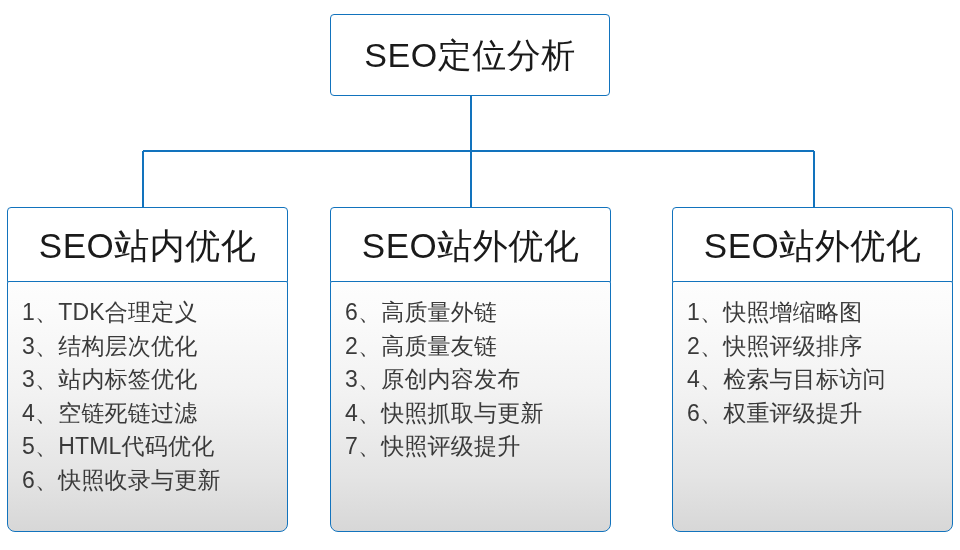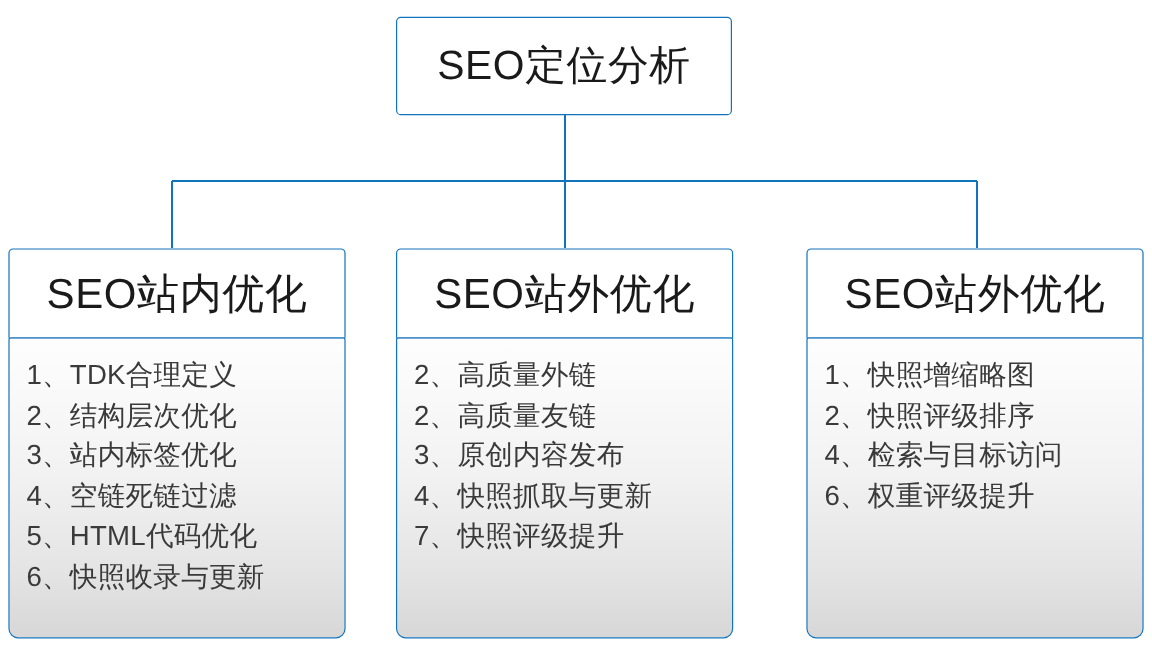--- a/index.html
+++ b/index.html
@@ -130,36 +130,36 @@
     <span class="node-text">SEO定位分析</span>
   </div>
 
   <div class="branch-col" id="col-0">
     <div class="branch-header">
       <span class="node-text">SEO站内优化</span>
     </div>
     <div class="branch-body">
       <ul class="item-list">
         <li>1、TDK合理定义</li>
-        <li>2、结构层次优化</li>
+        <li>3、结构层次优化</li>
         <li>3、站内标签优化</li>
         <li>4、空链死链过滤</li>
         <li>5、HTML代码优化</li>
         <li>6、快照收录与更新</li>
       </ul>
     </div>
   </div>
 
   <div class="branch-col" id="col-1">
     <div class="branch-header">
       <span class="node-text">SEO站外优化</span>
     </div>
     <div class="branch-body">
       <ul class="item-list">
-        <li>2、高质量外链</li>
+        <li>6、高质量外链</li>
         <li>2、高质量友链</li>
         <li>3、原创内容发布</li>
         <li>4、快照抓取与更新</li>
         <li>7、快照评级提升</li>
       </ul>
     </div>
   </div>
 
   <div class="branch-col" id="col-2">
     <div class="branch-header">

